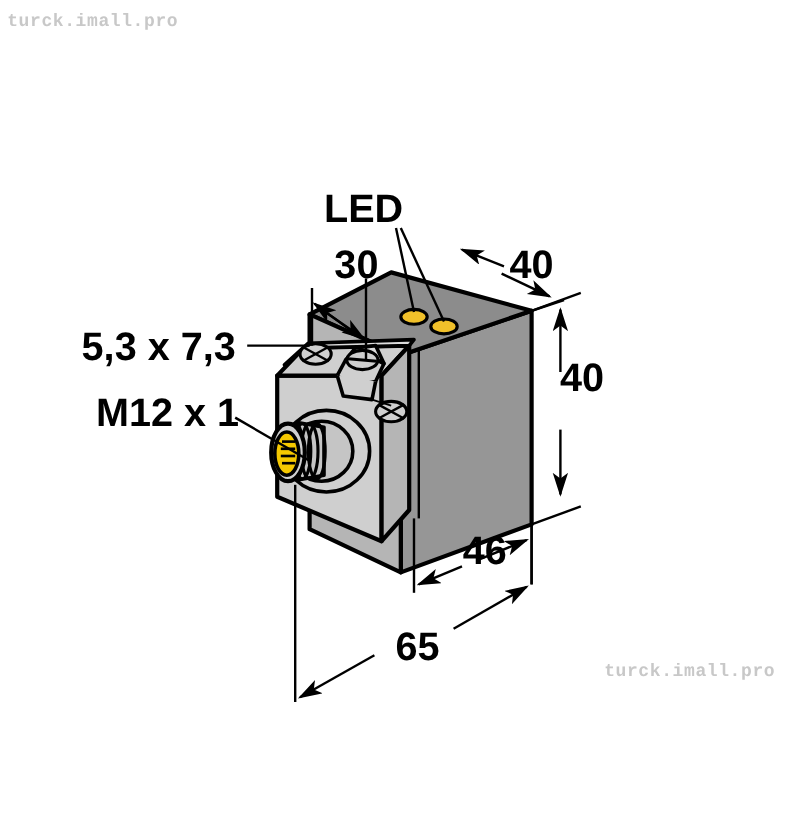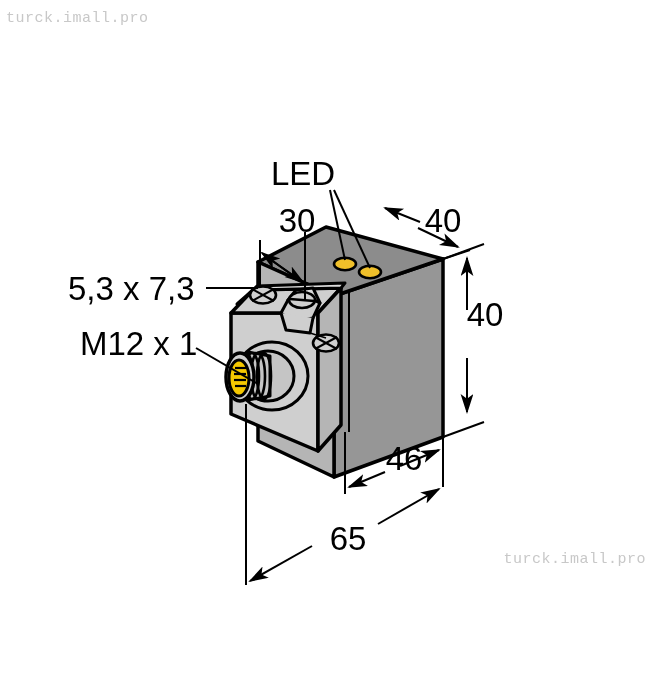--- a/index.html
+++ b/index.html
@@ -13,20 +13,21 @@
     position: relative;
     overflow: hidden;
     font-family: "Liberation Sans", sans-serif;
   }
   #drawing-root {
     position: absolute;
     left: 0;
     top: 0;
     width: 654px;
     height: 576px;
+    font-weight: bold;
   }
   .wm {
     position: absolute;
     font-family: "Liberation Mono", monospace;
     font-size: 15px;
     color: #c8c8c8;
     letter-spacing: 0.5px;
     white-space: nowrap;
     user-select: none;
   }

